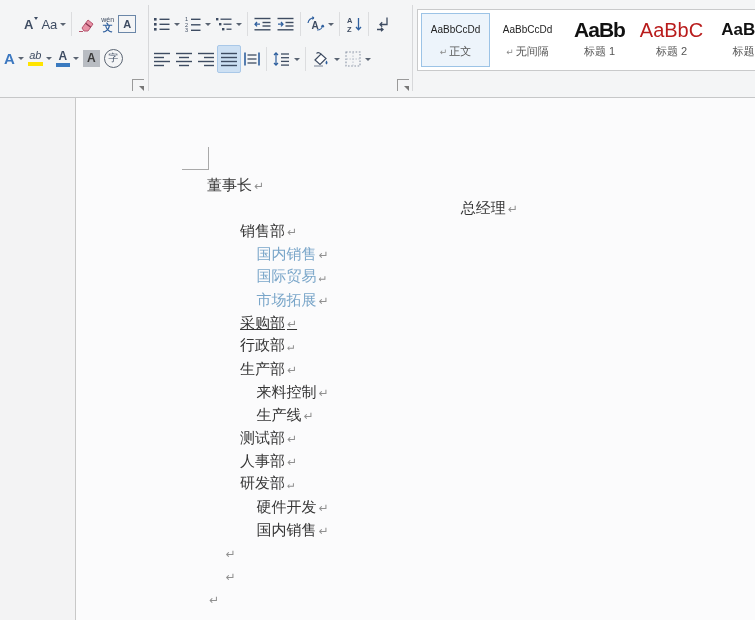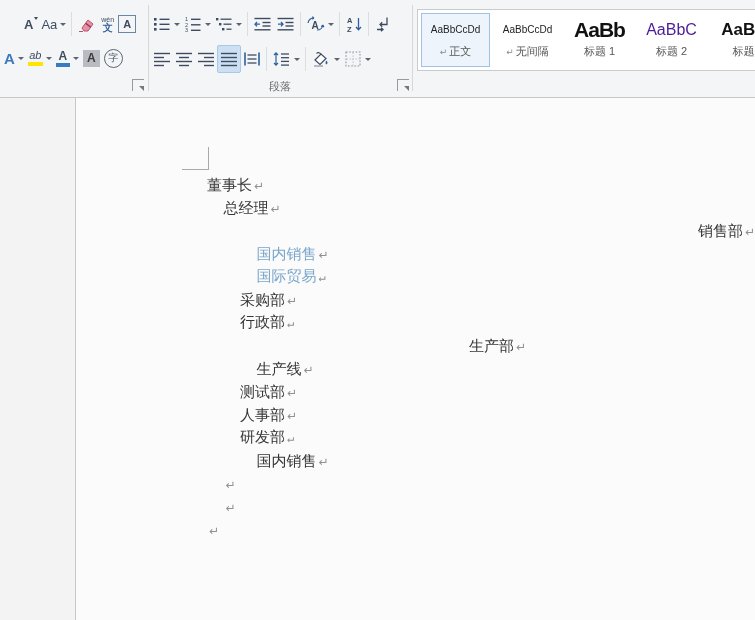--- a/index.html
+++ b/index.html
@@ -43,21 +43,21 @@
              border-top:3px solid #3e4c62;position:relative;top:-6px;left:1px;}
 
   
   .gallery{position:absolute;left:417px;top:9px;width:345px;height:62px;background:#ffffff;
            border:1px solid #c9cacb;display:flex;align-items:center;padding-left:3px;box-sizing:border-box;}
   .style-item{width:69px;height:54px;margin-right:3px;text-align:center;box-sizing:border-box;
               padding-top:7px;overflow:hidden;white-space:nowrap;flex:none;}
   .style-item.sel{background:#edf4fb;border:1px solid #9cc3e6;padding-top:6px;}
   .style-sample{color:#222;line-height:20px;height:20px;}
   .s-s{font-size:10px;} .s-h1{font-size:21px;font-weight:bold;letter-spacing:-1px;color:#111;}
-  .s-h2{font-size:16px;color:#4c1d95;} .s-h3{font-size:17px;font-weight:600;color:#111;}
+  .s-h2{font-size:20px;color:#b91c1c;} .s-h3{font-size:17px;font-weight:600;color:#111;}
   .style-name{font-size:11px;color:#555;margin-top:4px;}
   .linkmark{font-size:9px;color:#8a8a8a;margin-right:2px;}
 
   
   .doc{position:absolute;left:0;top:98px;width:755px;height:522px;background:#fbfbfc;}
   .left-strip{position:absolute;left:0;top:0;width:75px;height:100%;background:#f3f3f4;
               border-right:1px solid #c8c8c8;}
   .margin-mark{position:absolute;left:182px;top:49px;width:26px;height:22px;
                border-right:1px solid #a9a9a9;border-bottom:1px solid #a9a9a9;}
   .lines{position:absolute;left:0;top:76px;width:100%;}
@@ -277,21 +277,20 @@
     <div class="rbtn">
       <svg class="ic" width="18" height="18" viewBox="0 0 18 18">
         <rect x="2" y="2" width="14" height="14" fill="none" stroke="#8a94a6" stroke-width="1.1" stroke-dasharray="1.6,1.6"></rect>
         <line x1="9" y1="2.5" x2="9" y2="15.5" stroke="#b7bfca" stroke-width="1" stroke-dasharray="1.4,1.6"></line>
         <line x1="2.5" y1="9" x2="15.5" y2="9" stroke="#b7bfca" stroke-width="1" stroke-dasharray="1.4,1.6"></line>
       </svg>
       <span class="caret"></span>
     </div>
   </div>
 
-  <div class="grouplabel">段落</div>
   <div class="launcher" style="left:397px;top:79px;">
       <i></i>
     </div>
   <div class="vsep" style="left:412px;"></div>
 
   <div class="gallery" id="style-gallery">
       <div class="style-item sel">
         <div class="style-sample s-s">AaBbCcDd</div>
         <div class="style-name"><span class="linkmark">↵</span>正文</div>
       </div>
@@ -312,29 +311,32 @@
         <div class="style-name">标题</div>
       </div>
     </div>
 </div>
 
 <div class="doc">
   <div class="left-strip"></div>
   <div class="margin-mark"></div>
   <div class="lines" id="doc-lines">
       <div class="doc-line" style="padding-left: 207px;"><span>董事长</span><span class="pilcrow">↵</span></div>
-      <div class="doc-line" style="padding-left: 223.5px;"><span>总经理</span><span class="pilcrow">↵</span></div>
-      <div class="doc-line" style="padding-left: 240px; text-align: right;"><span>销售部</span><span class="pilcrow">↵</span></div>
+      <div class="doc-line" style="padding-left: 223.5px; text-align: center;"><span>总经理</span><span class="pilcrow">↵</span></div>
+      <div class="doc-line" style="padding-left: 240px;"><span>销售部</span><span class="pilcrow">↵</span></div>
       <div class="doc-line" style="padding-left: 256.5px;"><span class="accent">国内销售</span><span class="pilcrow">↵</span></div>
       <div class="doc-line" style="padding-left: 256.5px; font-family: Liberation Mono, monospace;"><span class="accent">国际贸易</span><span class="pilcrow">↵</span></div>
-      <div class="doc-line" style="padding-left: 240px;"><span>采购部</span><span class="pilcrow">↵</span></div>
+      <div class="doc-line" style="padding-left: 256.5px;"><span class="accent">市场拓展</span><span class="pilcrow">↵</span></div>
+      <div class="doc-line" style="padding-left: 240px; text-decoration: underline;"><span>采购部</span><span class="pilcrow">↵</span></div>
       <div class="doc-line" style="padding-left: 240px; font-family: Liberation Mono, monospace;"><span>行政部</span><span class="pilcrow">↵</span></div>
-      <div class="doc-line" style="padding-left: 240px; text-align: center;"><span>生产部</span><span class="pilcrow">↵</span></div>
+      <div class="doc-line" style="padding-left: 240px;"><span>生产部</span><span class="pilcrow">↵</span></div>
+      <div class="doc-line" style="padding-left: 256.5px;"><span>来料控制</span><span class="pilcrow">↵</span></div>
       <div class="doc-line" style="padding-left: 256.5px;"><span>生产线</span><span class="pilcrow">↵</span></div>
       <div class="doc-line" style="padding-left: 240px;"><span>测试部</span><span class="pilcrow">↵</span></div>
       <div class="doc-line" style="padding-left: 240px;"><span>人事部</span><span class="pilcrow">↵</span></div>
       <div class="doc-line" style="padding-left: 240px; font-family: Liberation Mono, monospace;"><span>研发部</span><span class="pilcrow">↵</span></div>
+      <div class="doc-line" style="padding-left: 256.5px;"><span>硬件开发</span><span class="pilcrow">↵</span></div>
       <div class="doc-line" style="padding-left: 256.5px;"><span>国内销售</span><span class="pilcrow">↵</span></div>
       <div class="doc-line" style="padding-left: 223.5px;"><span class="pilcrow">↵</span></div>
       <div class="doc-line" style="padding-left: 223.5px;"><span class="pilcrow">↵</span></div>
       <div class="doc-line" style="padding-left: 207px;"><span class="pilcrow">↵</span></div>
     </div>
 </div>
 
 </body></html>

